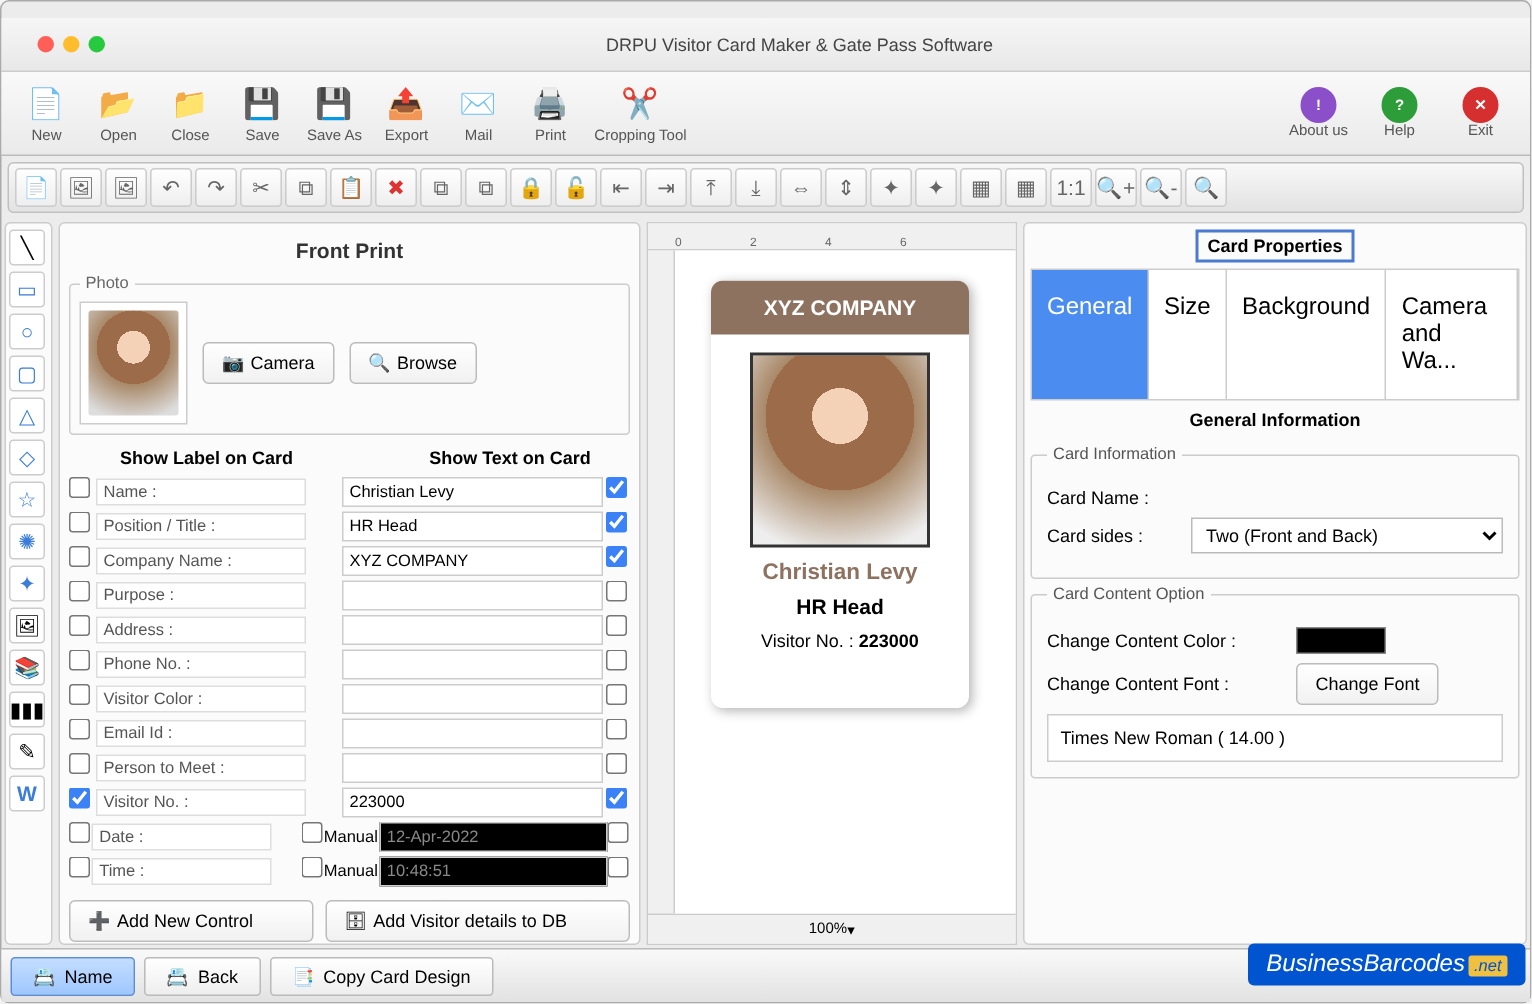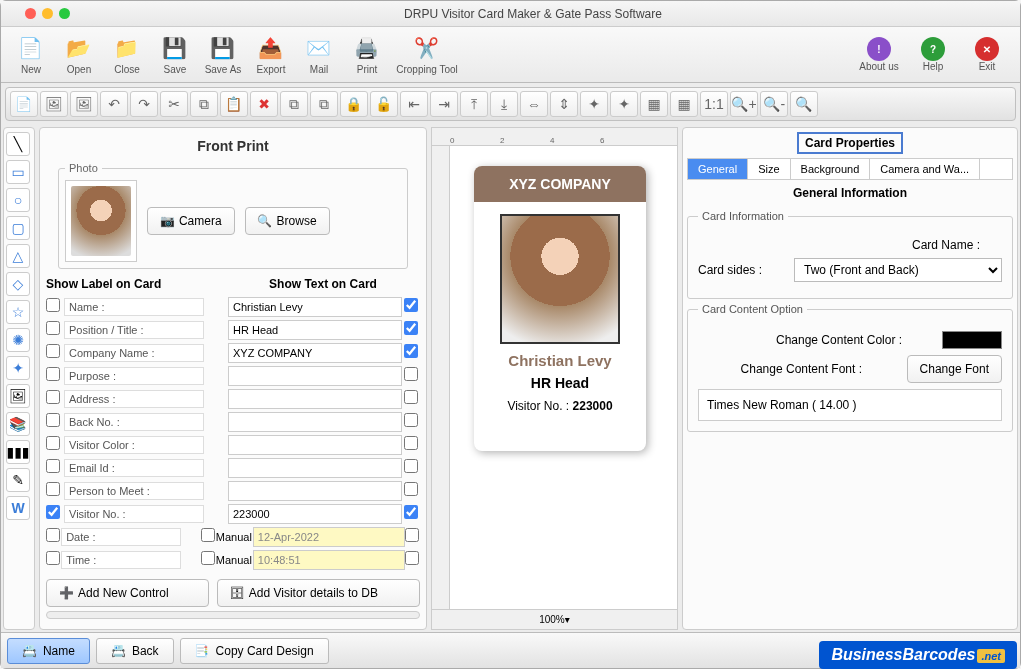--- a/index.html
+++ b/index.html
@@ -1,86 +1,86 @@
 <!DOCTYPE html>
 <html><head>
 <meta charset="utf-8">
 <style>
 * { box-sizing: border-box; margin: 0; padding: 0; font-family: Arial, sans-serif; }
 body { background: #f5f5f5; width: 1021px; height: 669px; overflow: hidden; position: relative; }
 .window { background: #ececec; border: 1px solid #aaa; border-radius: 6px; height: 669px; display: flex; flex-direction: column; }
-.titlebar { height: 26px; background: linear-gradient(#f6f6f6,#e8e8e8); display: flex; align-items: center; padding: 0 24px; font-size: 12px; border-bottom: 1px solid #ccc; }
+.titlebar { height: 36px; background: linear-gradient(#f6f6f6,#e8e8e8); display: flex; align-items: center; padding: 0 24px; font-size: 12px; border-bottom: 1px solid #ccc; margin-top: 11px; }
 .tb-dots { display: flex; gap: 6px; }
 .dot { width: 11px; height: 11px; border-radius: 50%; }
 .dot.r { background: #ff5f56; } .dot.y { background: #ffbd2e; } .dot.g { background: #27c93f; }
 .titlebar .title { flex: 1; text-align: center; color: #444; }
 .maintoolbar { height: 56px; background: linear-gradient(#f9f9f9,#eaeaea); border-bottom: 1px solid #bbb; display: flex; align-items: center; padding: 0 6px; }
 .mt-item { display: flex; flex-direction: column; align-items: center; width: 48px; font-size: 10px; color: #555; cursor: pointer; }
 .mt-icon { width: 28px; height: 28px; margin-bottom: 2px; display: flex; align-items: center; justify-content: center; font-size: 20px; }
 .mt-spacer { flex: 1; }
 .mt-right .mt-item { width: 54px; }
 .circ { width: 24px; height: 24px; border-radius: 50%; display: flex; align-items: center; justify-content: center; color: #fff; font-weight: bold; }
 .subtoolbar { height: 34px; background: linear-gradient(#f8f8f8,#e2e2e2); border: 1px solid #c0c0c0; border-radius: 4px; margin: 4px; display: flex; align-items: center; padding: 0 4px; gap: 2px; }
 .st-btn { width: 28px; height: 26px; border: 1px solid #ccc; border-radius: 3px; background: linear-gradient(#fff,#eee); cursor: pointer; display: flex; align-items: center; justify-content: center; font-size: 14px; color: #666; }
 .content { flex: 1; display: flex; overflow: hidden; }
 .lefttools { width: 32px; background: #fbfbfb; border: 1px solid #ccc; border-radius: 4px; margin: 2px; display: flex; flex-direction: column; gap: 4px; padding: 4px 2px; }
 .lt-btn { width: 24px; height: 24px; border: 1px solid #ccc; border-radius: 3px; background: #fff; cursor: pointer; display: flex; align-items: center; justify-content: center; font-size: 14px; }
 .panel-frontside { width: 388px; background: #fbfbfb; border: 1px solid #ccc; border-radius: 4px; margin: 2px; padding: 6px; display: flex; flex-direction: column; }
 .fs-title { text-align: center; font-weight: bold; font-size: 14px; color: #333; padding: 4px; }
-.fs-fieldset { border: 1px solid #ccc; border-radius: 3px; padding: 6px; margin: 4px 12px; font-size: 12px; }
+.fs-fieldset { border: 1px solid #ccc; border-radius: 3px; padding: 6px; margin: 4px 0; font-size: 12px; }
 .fs-fieldset legend { font-size: 11px; color: #666; padding: 0 4px; }
 .photo-row { display: flex; align-items: center; gap: 10px; }
 .photo-box { width: 72px; height: 82px; border: 1px solid #ccc; background: #fff; display: flex; align-items: center; justify-content: center; overflow: hidden; }
 .photo-img { width: 60px; height: 70px; background: radial-gradient(circle at 50% 35%, #f4d2b8 0%, #f4d2b8 20%, #9b6b4a 20%, #9b6b4a 45%, #a88868 45%, #ddd 90%); border-radius: 2px; }
 .btn { border: 1px solid #bbb; border-radius: 4px; background: linear-gradient(#fff,#f1f1f1); padding: 6px 12px; font-size: 12px; cursor: pointer; display: inline-flex; align-items: center; gap: 4px; }
 .labels-header { display: flex; font-weight: bold; font-size: 12px; padding: 4px 0; }
-.labels-header > div:first-child { width: 180px; } .labels-header > div:last-child { flex: 1; text-align: center; }
+.labels-header > div:first-child { width: 180px; margin-left: 34px; } .labels-header > div:last-child { flex: 1; text-align: center; }
 .label-row { display: flex; align-items: center; height: 23px; }
 .label-row .cb1 { width: 18px; }
 .label-row .lbl { width: 140px; border: 1px solid #ddd; background: #fff; padding: 2px 4px; font-size: 11px; color: #555; }
 .label-row .cb2 { width: 18px; text-align: center; }
 .label-row .txt { flex: 1; border: 1px solid #ccc; background: #fff; padding: 2px 4px; font-size: 11px; height: 20px; }
-.label-row .txt.dis { background: #fef9c3; color: #888; }
+.label-row .txt.dis { background: #000000; color: #888; }
 .label-row .cb3 { width: 18px; text-align: center; }
 input[type=checkbox] { width: 14px; height: 14px; cursor: pointer; accent-color: #3b82f6; }
 .bottom-btns { display: flex; gap: 8px; margin-top: 8px; }
 .canvas-area { flex: 1; background: #fff; border: 1px solid #ccc; margin: 2px; position: relative; display: flex; flex-direction: column; }
 .ruler-h { height: 18px; background: #f0f0f0; border-bottom: 1px solid #ccc; font-size: 8px; color: #666; display: flex; align-items: flex-end; padding-left: 18px; }
 .ruler-h span { width: 50px; display: inline-block; }
 .canvas-body { flex: 1; display: flex; }
 .ruler-v { width: 18px; background: #f0f0f0; border-right: 1px solid #ccc; }
 .canvas { flex: 1; background: #fff; position: relative; overflow: hidden; }
 .card-preview { position: absolute; left: 24px; top: 20px; width: 172px; height: 285px; background: #fff; border-radius: 8px; box-shadow: 2px 2px 8px rgba(0,0,0,0.3); overflow: hidden; }
 .card-hdr { height: 36px; background: #8e7260; color: #fff; font-weight: bold; font-size: 14px; display: flex; align-items: center; justify-content: center; }
 .card-photo { width: 120px; height: 130px; margin: 12px auto 8px; border: 2px solid #333; background: radial-gradient(circle at 50% 32%, #f4d2b8 0%, #f4d2b8 18%, #9b6b4a 18%, #9b6b4a 48%, #a88868 48%, #eee 90%); }
 .card-name { text-align: center; color: #8e7260; font-size: 15px; font-weight: bold; }
 .card-role { text-align: center; font-weight: bold; font-size: 14px; margin-top: 6px; }
 .card-vn { text-align: center; font-size: 12px; margin-top: 8px; }
 .canvas-footer { height: 20px; background: #f0f0f0; border-top: 1px solid #ccc; display: flex; align-items: center; justify-content: center; font-size: 10px; }
 .props { width: 336px; background: #fbfbfb; border: 1px solid #ccc; border-radius: 4px; margin: 2px; padding: 4px; font-size: 12px; }
 .props-title { text-align: center; font-weight: bold; border: 2px solid #4a7bd0; padding: 2px 6px; margin: 0 auto 4px; display: inline-block; }
 .props-title-wrap { text-align: center; }
 .tabs { display: flex; border: 1px solid #ccc; background: #fff; }
-.tab { padding: 4px 10px; border-right: 1px solid #ccc; cursor: pointer; font-size: 11px; }
+.tab { padding: 16px 10px; border-right: 1px solid #ccc; cursor: pointer; font-size: 16px; }
 .tab.active { background: #4a8cf0; color: #fff; }
 .props-section { text-align: center; font-weight: bold; padding: 6px; }
 .props-fieldset { border: 1px solid #ccc; border-radius: 3px; padding: 10px; margin: 4px 0; }
 .props-fieldset legend { font-size: 11px; color: #555; padding: 0 4px; }
 .shape-row { display: flex; align-items: center; gap: 12px; margin: 6px 0; padding-left: 20px; }
 .shape-swatch { width: 48px; height: 28px; background: linear-gradient(#7db3f2,#4a8cf0); border: 1px solid #3a6bc0; }
 .shape-swatch.round { border-radius: 8px; }
-.form-row { display: flex; align-items: center; margin: 6px 0; gap: 6px; justify-content: flex-end; }
+.form-row { display: flex; align-items: center; margin: 6px 0; gap: 6px; }
 .form-row label { width: 90px; font-size: 12px; }
 .form-row input[type=text], .form-row select { flex: 1; border: 1px solid #bbb; padding: 3px 5px; font-size: 12px; background: #fff; }
 .color-swatch { width: 60px; height: 18px; background: #000; border: 1px solid #888; cursor: pointer; }
 .font-display { border: 1px solid #ccc; padding: 8px; margin-top: 6px; font-size: 12px; background: #fff; }
 .bottombar { height: 36px; background: linear-gradient(#f9f9f9,#e2e2e2); border-top: 1px solid #bbb; display: flex; align-items: center; padding: 0 6px; gap: 6px; }
 .bb-btn { border: 1px solid #bbb; border-radius: 3px; background: linear-gradient(#fff,#eee); padding: 5px 14px; font-size: 12px; cursor: pointer; display: inline-flex; align-items: center; gap: 6px; }
 .bb-btn.active { background: linear-gradient(#c4ddff,#9ec7ff); border-color: #5a8dd8; }
-.logo { position: absolute; right: 4px; bottom: 0; background: #0054d0; color: #fff; padding: 5px 12px; border-radius: 4px; font-style: italic; font-size: 16px; font-weight: bold; }
+.logo { position: absolute; right: 4px; bottom: 12px; background: #0054d0; color: #fff; padding: 5px 12px; border-radius: 4px; font-style: italic; font-size: 16px; font-weight: normal; }
 .logo .net { color: #fff; font-size: 11px; background: #f0c040; color: #0054d0; padding: 1px 4px; border-radius: 2px; margin-left: 2px; }
 .scrollbar-h { height: 10px; background: #eee; border: 1px solid #ccc; border-radius: 5px; margin: 4px 0; }
 </style>
 </head>
 <body>
 
 <div class="window">
   <div class="titlebar">
     <div class="tb-dots">
       <div class="dot r"></div>
@@ -250,21 +250,21 @@
           <div class="label-row">
     <span class="cb1"><input type="checkbox" style=""></span>
     <span class="lbl">Address :</span>
     <span style="width:24px"></span>
 
     <input class="txt " value="" style="">
     <span class="cb3"><input type="checkbox" style=""></span>
           </div>
           <div class="label-row">
     <span class="cb1"><input type="checkbox" style=""></span>
-    <span class="lbl">Back No. :</span>
+    <span class="lbl">Phone No. :</span>
     <span style="width:24px"></span>
 
     <input class="txt " value="" style="">
     <span class="cb3"><input type="checkbox" style=""></span>
           </div>
           <div class="label-row">
     <span class="cb1"><input type="checkbox" style=""></span>
     <span class="lbl">Visitor Color :</span>
     <span style="width:24px"></span>
 

